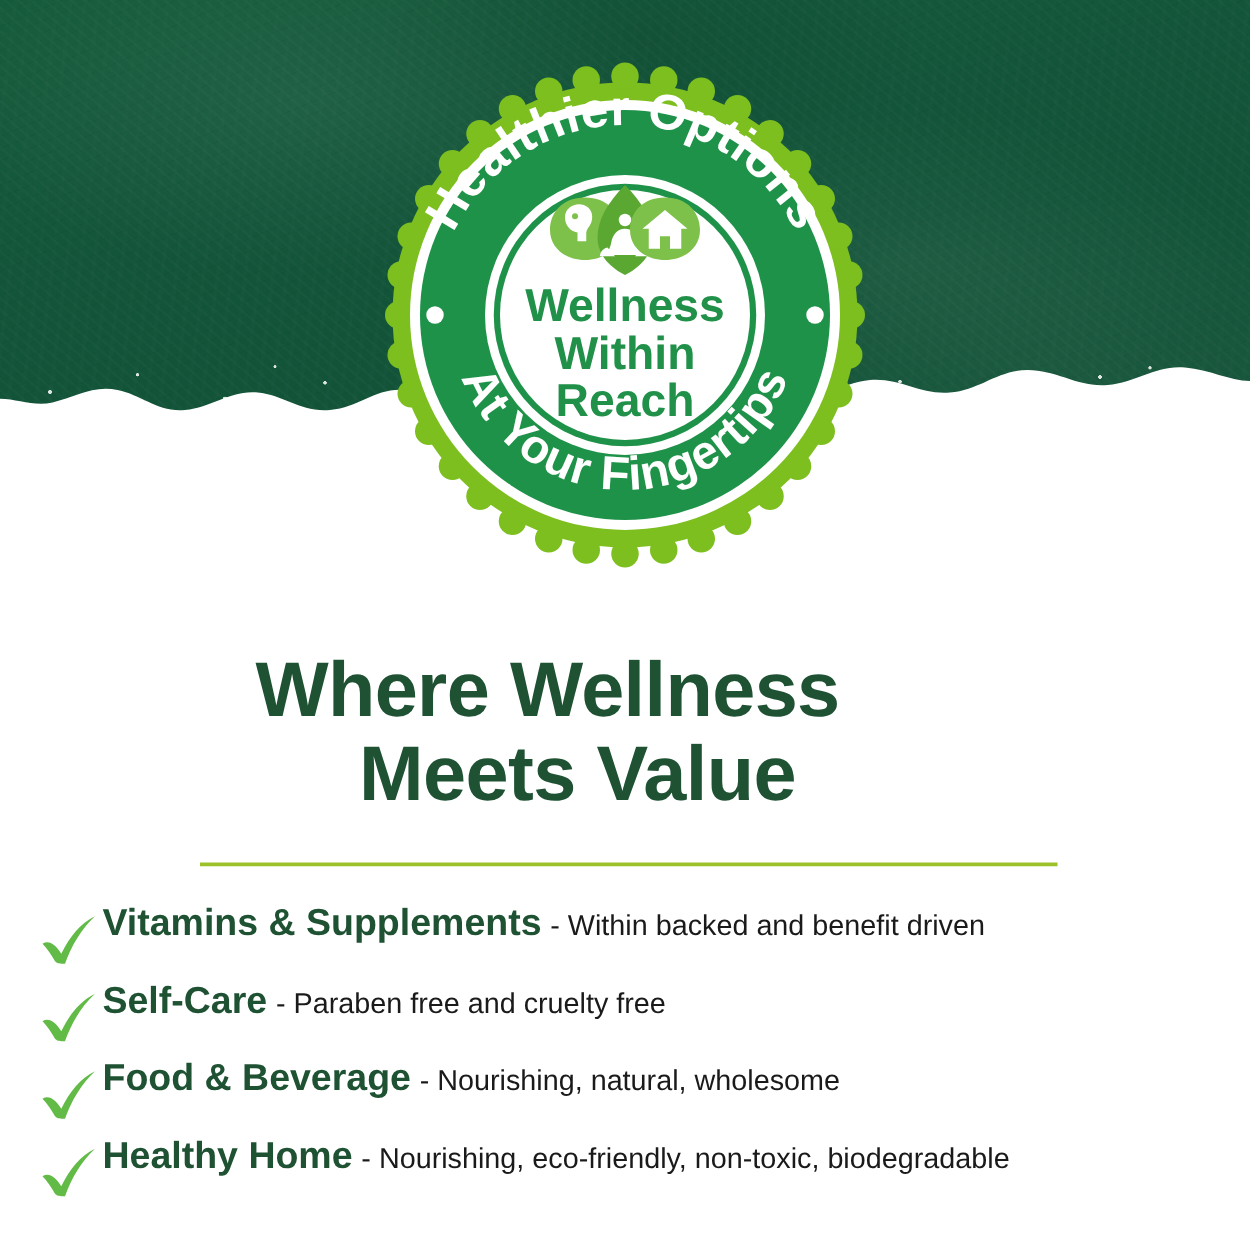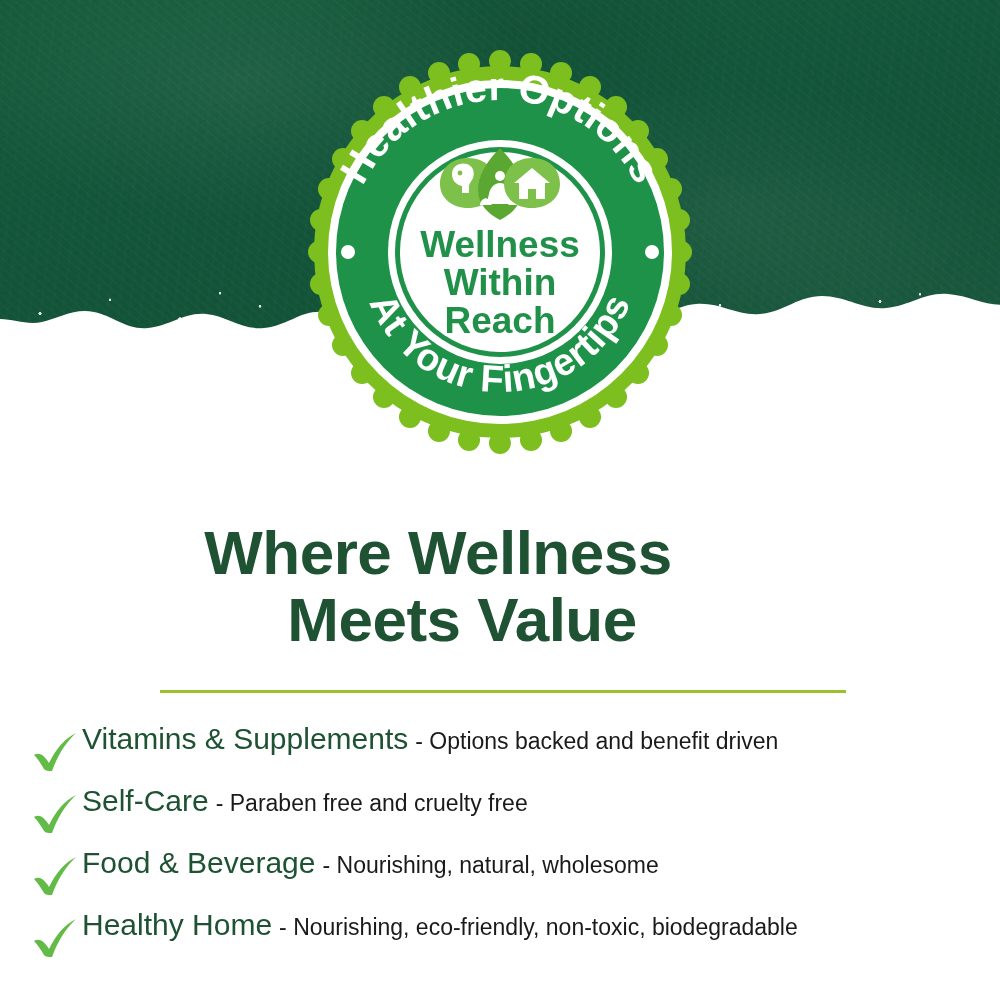--- a/index.html
+++ b/index.html
@@ -97,21 +97,21 @@
 
   
   .list { position:absolute; left:30px; top:722px; width:960px; }
   .row {
     display:flex; align-items:baseline;
     height:62px;
   }
   .check { width:52px; flex:0 0 52px; align-self:center; }
   .check svg { display:block; }
   .bullet-title {
-    color:#1e5233; font-weight:normal; font-size:30px; white-space:nowrap;
+    color:#1e5233; font-weight:bold; font-size:30px; white-space:nowrap;
   }
   .bullet-desc {
     color:#1a1a1a; font-size:23px; white-space:nowrap; padding-left:7px;
   }
 </style>
 </head>
 <body>
 
 <div id="stage">
 
@@ -244,21 +244,21 @@
 
   <div class="list">
 
     <div class="row">
       <span class="check">
         <svg width="52" height="44" viewBox="0 0 52 44">
           <path d="M4,24 C9,21 14,24 19,32 C26,18 34,8 46,2 C35,12 27,26 22,40 C18,40 16,40 14,38 C11,33 8,28 4,24 Z" fill="#62bb46"></path>
         </svg>
       </span>
       <span class="bullet-title">Vitamins &amp; Supplements</span>
-      <span class="bullet-desc">- Options backed and benefit driven</span>
+      <span class="bullet-desc">- Within backed and benefit driven</span>
     </div>
 
     <div class="row">
       <span class="check">
         <svg width="52" height="44" viewBox="0 0 52 44">
           <path d="M4,24 C9,21 14,24 19,32 C26,18 34,8 46,2 C35,12 27,26 22,40 C18,40 16,40 14,38 C11,33 8,28 4,24 Z" fill="#62bb46"></path>
         </svg>
       </span>
       <span class="bullet-title">Self-Care</span>
       <span class="bullet-desc">- Paraben free and cruelty free</span>

